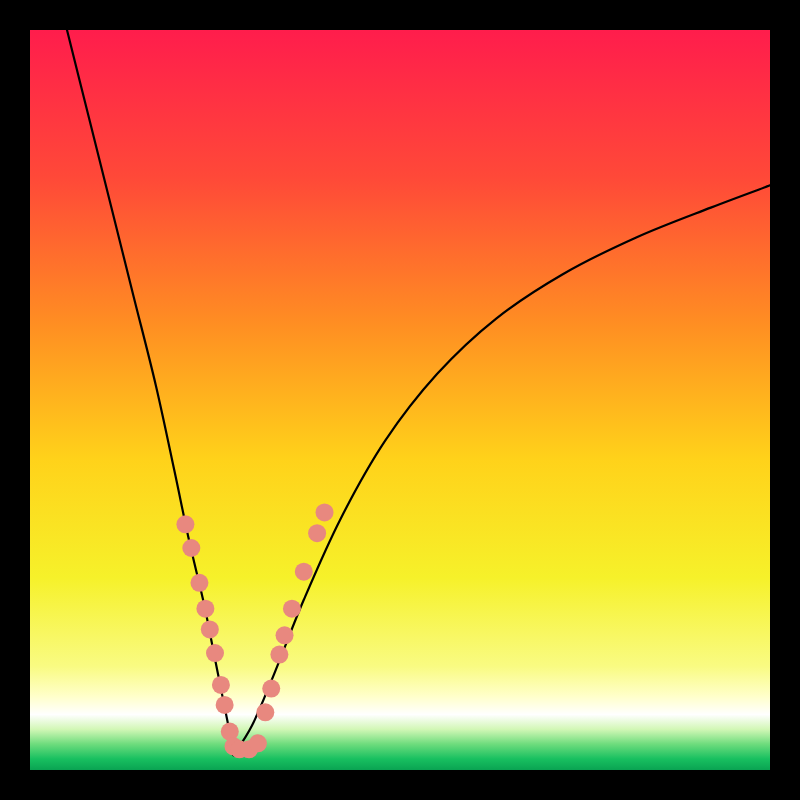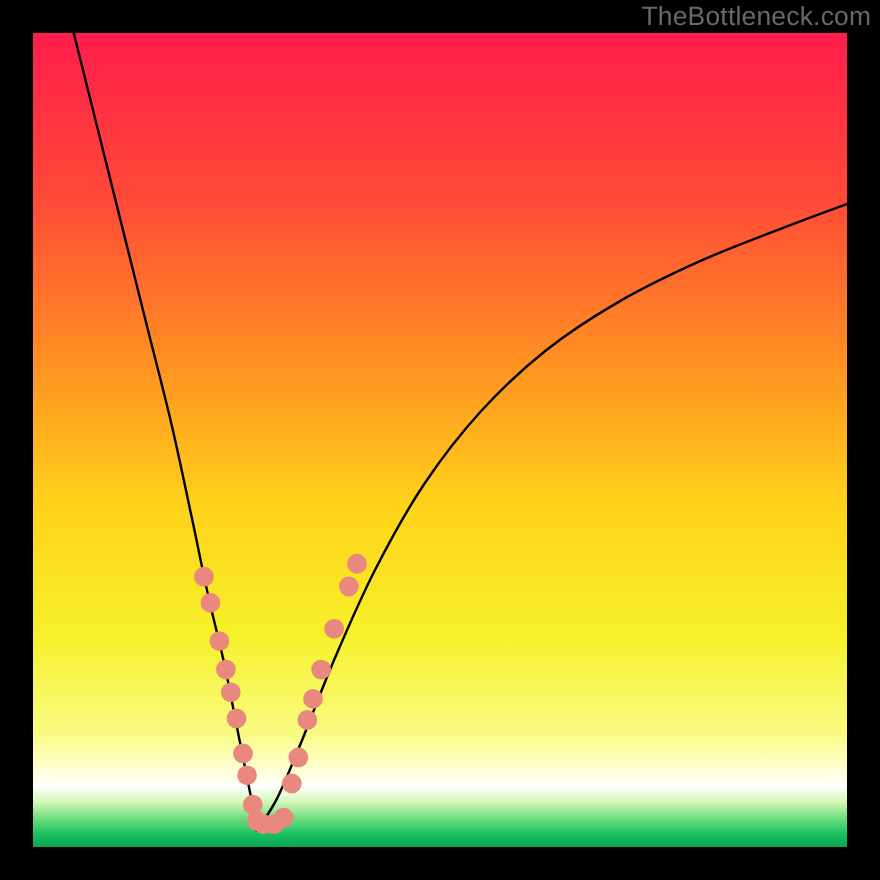--- a/index.html
+++ b/index.html
@@ -35,21 +35,20 @@
     width: 740px;
     height: 740px;
     display: block;
   }
 </style>
 </head>
 <body>
 
 <div class="stage">
 
-  <div class="watermark">TheBottleneck.com</div>
 
   <svg class="plot" viewBox="0 0 740 740" preserveAspectRatio="none">
     <defs>
       <linearGradient id="bg-grad" x1="0" y1="0" x2="0" y2="1">
       <stop offset="0.00%" stop-color="#ff1d4c"></stop>
           <stop offset="20.00%" stop-color="#ff4938"></stop>
           <stop offset="40.00%" stop-color="#ff8f22"></stop>
           <stop offset="58.00%" stop-color="#ffd21a"></stop>
           <stop offset="74.00%" stop-color="#f6f12a"></stop>
           <stop offset="86.00%" stop-color="#f9fb82"></stop>

